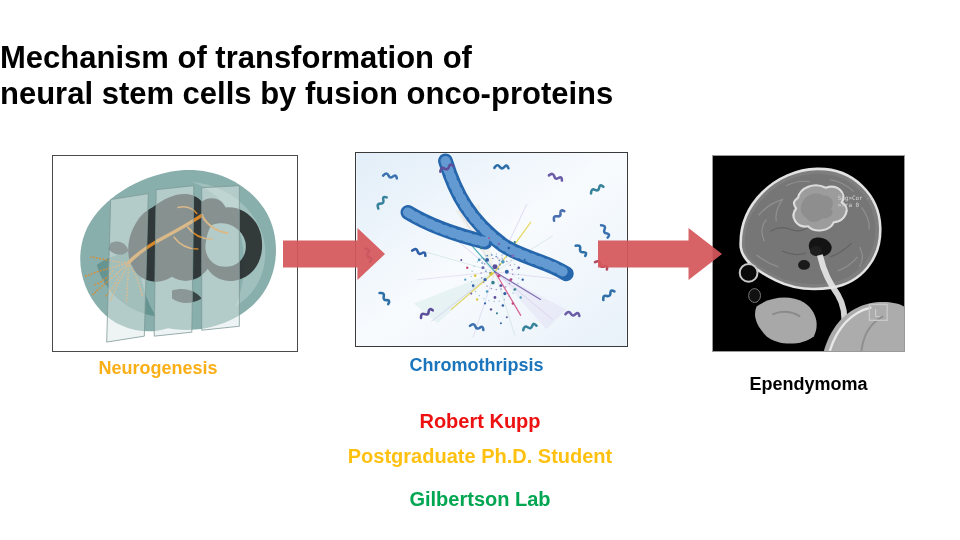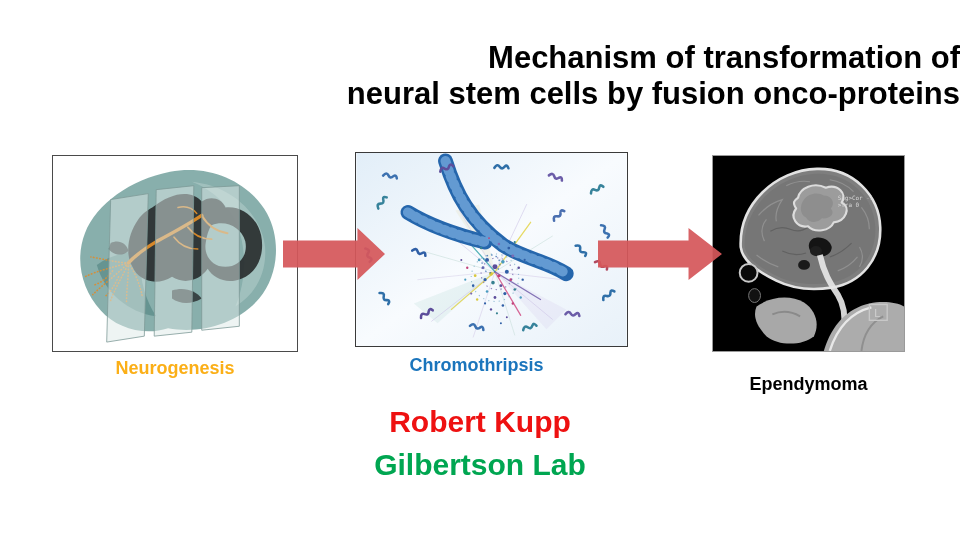--- a/index.html
+++ b/index.html
@@ -1,34 +1,34 @@
 <!DOCTYPE html>
 <html><head>
 <meta charset="utf-8">
 <style>
   html,body{margin:0;padding:0;background:#e9e9e9;}
   .slide{position:relative;width:960px;height:540px;background:#ffffff;
          font-family:"Liberation Sans",sans-serif;overflow:hidden;}
-  .title{position:absolute;top:40px;left:0;width:100%;text-align:right;
+  .title{position:absolute;top:40px;left:0;width:100%;text-align:left;
          font-weight:700;font-size:31px;line-height:36px;color:#000;}
   .panel{position:absolute;box-sizing:border-box;background:#fff;}
   .panel svg{display:block;width:100%;height:100%;}
   .panel-left{left:52px;top:155px;width:246px;height:197px;border:1px solid #4a4a4a;}
   .panel-mid{left:355px;top:152px;width:273px;height:195px;border:1px solid #3a3a3a;}
   .panel-right{left:712px;top:155px;width:193px;height:197px;border:1px solid #9a9a9a;background:#000;}
   .caption{position:absolute;text-align:center;font-weight:700;font-size:18px;line-height:22px;}
-  .caption-left{left:52px;top:357px;width:246px;color:#FBAF17;}
+  .caption-left{left:35px;top:357px;width:246px;color:#FBAF17;}
   .caption-mid{left:340px;top:354px;width:273px;color:#1B75BC;}
   .caption-right{left:712px;top:357px;width:193px;color:#000;margin-top:16px;}
   .arrow{position:absolute;background:#D5575A;opacity:.93;
          clip-path:polygon(0 24%,73% 24%,73% 0,100% 50%,73% 100%,73% 76%,0 76%);}
   .arrow-1{left:283px;top:228px;width:102px;height:52px;}
   .arrow-2{left:598px;top:228px;width:124px;height:52px;}
   .credits{position:absolute;top:404px;left:0;width:100%;text-align:center;
-           font-weight:700;font-size:30px;line-height:35px;}
+           font-weight:700;font-size:20px;line-height:35px;}
   .credit-name{color:#EE1111;}
   .credit-role{color:#FFC110;}
   .credit-lab{color:#00A651;margin-top:8px;}
 </style>
 </head>
 <body>
 
 <div class="slide">
 
   <div class="title">
@@ -238,16 +238,17 @@
 
   <div class="arrow arrow-1" style="background-color: rgb(213, 87, 90);"></div>
   <div class="arrow arrow-2" style="background-color: rgb(213, 87, 90);"></div>
 
   <div class="caption caption-left" style="color: rgb(251, 175, 23);">Neurogenesis</div>
   <div class="caption caption-mid" style="color: rgb(27, 117, 188);">Chromothripsis</div>
   <div class="caption caption-right" style="color: rgb(0, 0, 0);">Ependymoma</div>
 
   <div class="credits">
     <div class="credit-name" style="color: rgb(238, 17, 17);">Robert Kupp</div>
+    <div class="credit-role" style="color: rgb(255, 193, 16);">Postgraduate Ph.D. Student</div>
     <div class="credit-lab" style="color: rgb(0, 166, 81);">Gilbertson Lab</div>
   </div>
 
 </div>
 
 </body></html>

